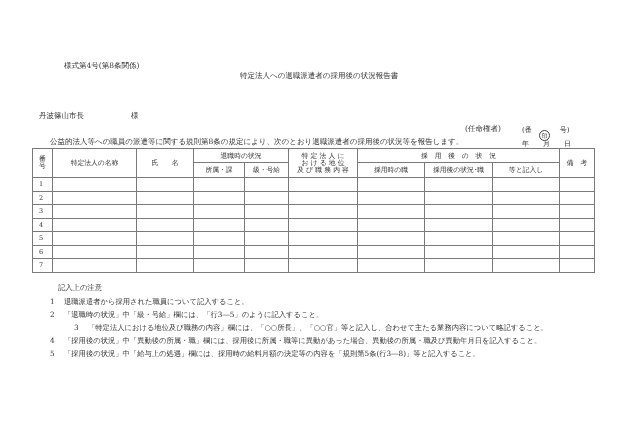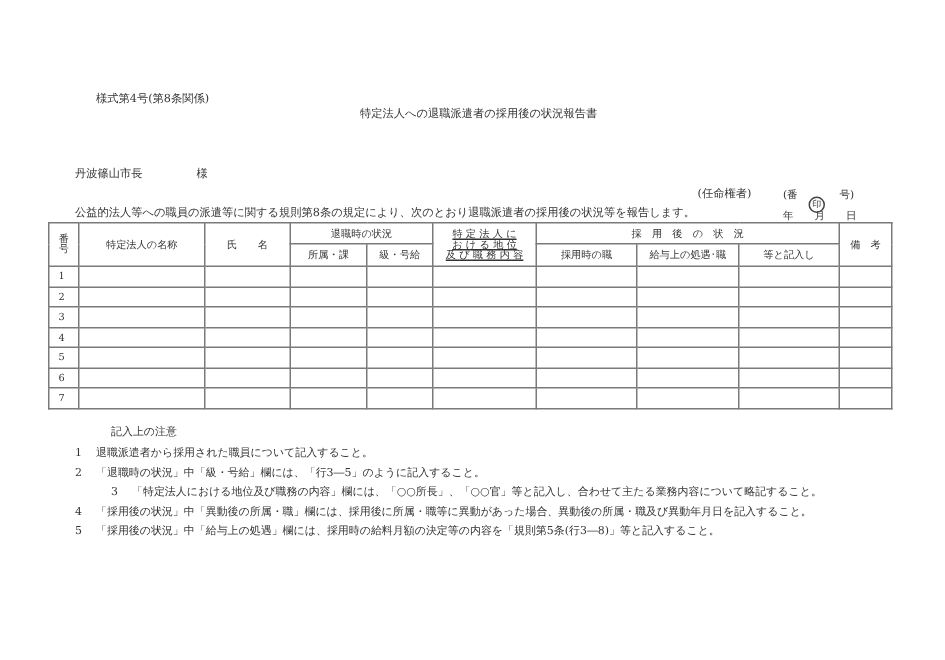--- a/index.html
+++ b/index.html
@@ -12,41 +12,41 @@
   .t8 { font-size: 7.5px; }
   table.report {
     position: absolute; left: 32px; top: 148px; width: 562px;
     border-collapse: collapse; table-layout: fixed;
   }
   table.report td, table.report th {
     border: 1px solid #7a7a7a; padding: 0; font-weight: normal;
     font-size: 6.8px; text-align: center; vertical-align: middle; color: #333;
     overflow: hidden; white-space: nowrap;
   }
-  table.report th.tall { line-height: 7px; text-decoration: underline; }
+  table.report th.tall { line-height: 7px; }
   .hdr-row1 { height: 14px; }
   .hdr-row2 { height: 15px; }
   .data-row td { height: 12.5px; }
   .data-row td.num { text-align: left; padding-left: 6px; font-size: 6.5px; }
-  .notes-title { left: 54px; top: 283px; font-size: 7.3px; padding-left: 20px; }
+  .notes-title { left: 38px; top: 283px; font-size: 7.3px; padding-left: 20px; }
   .note { left: 50px; font-size: 7.3px; }
   .note .n { display: inline-block; width: 14px; }
   .seal {
     display: inline-block; width: 9px; height: 9px; border: 1px solid #444; border-radius: 50%;
     font-size: 6px; line-height: 9px; text-align: center;
   }
 </style>
 </head>
 <body>
 
 <div class="abs t8" style="left:32px; top:61px;margin-left:32px;">様式第4号(第8条関係)</div>
 <div class="abs t8" style="left:228px; top:71px;margin-left:12px;">特定法人への退職派遣者の採用後の状況報告書</div>
 <div class="abs t7" style="left:522px; top:84px;">(番　　　　号)</div>
 <div class="abs t7" style="left:522px; top:98px;">年　　月　　日</div>
-<div class="abs t8" style="left:50px; top:111px;text-align:right;">丹波篠山市長</div>
+<div class="abs t8" style="left:39px; top:111px;text-align:right;">丹波篠山市長</div>
 <div class="abs t8" style="left:131px; top:111px;">様</div>
 <div class="abs t8" style="left:465px; top:124px;">(任命権者)</div>
 <div class="abs" style="left:539px; top:123px;">
   <span class="seal">印</span>
 </div>
 <div class="abs t8" style="left:50px; top:137px;">公益的法人等への職員の派遣等に関する規則第8条の規定により、次のとおり退職派遣者の採用後の状況等を報告します。</div>
 
 <table class="report">
   <colgroup>
     <col style="width:20px">
@@ -71,21 +71,21 @@
       <div>お け る 地 位</div>
       <div>及 び 職 務 内 容</div>
     </th>
     <th colspan="3">採　用　後　の　状　況</th>
     <th rowspan="2">備　考</th>
   </tr>
   <tr class="hdr-row2">
     <th>所属・課</th>
     <th>級・号給</th>
     <th>採用時の職</th>
-    <th>給与上の処遇･職</th>
+    <th>採用後の状況･職</th>
     <th>等と記入し</th>
   </tr>
   <tr class="data-row">
     <td class="num">1</td>
     <td></td>
         <td></td>
     <td></td>
         <td></td>
     <td></td>
         <td></td>

